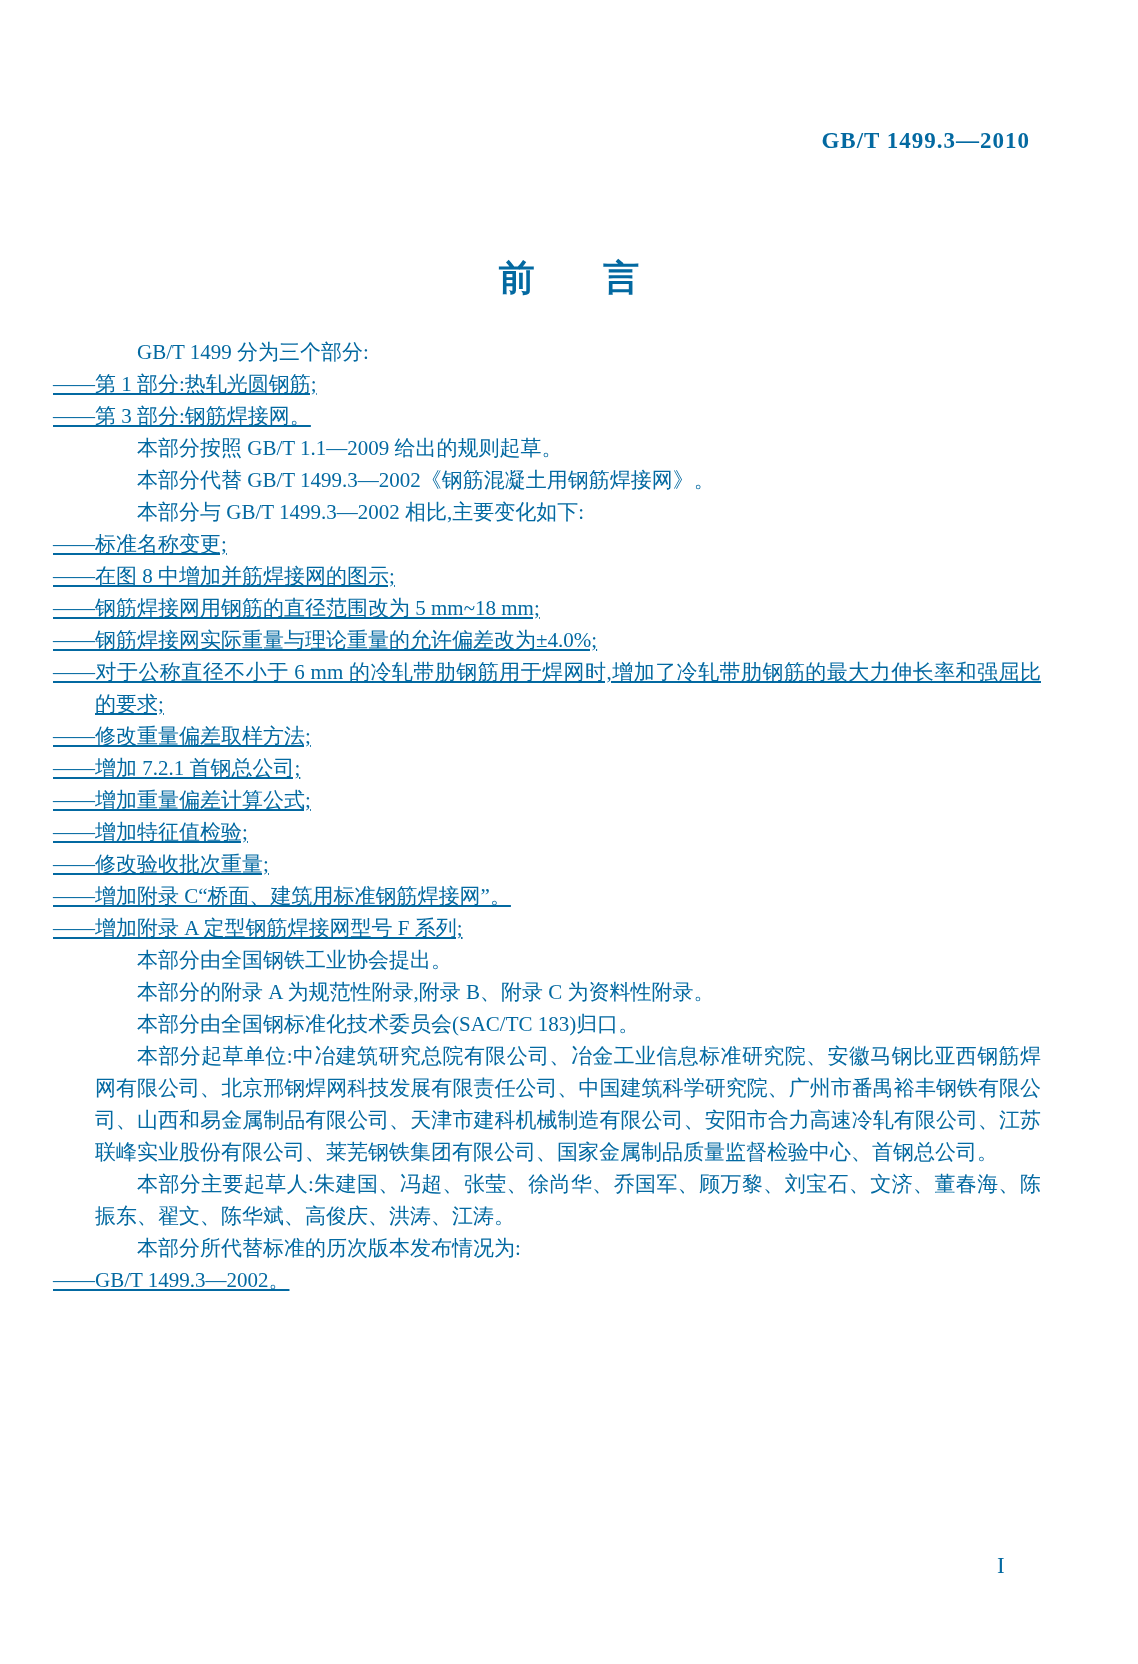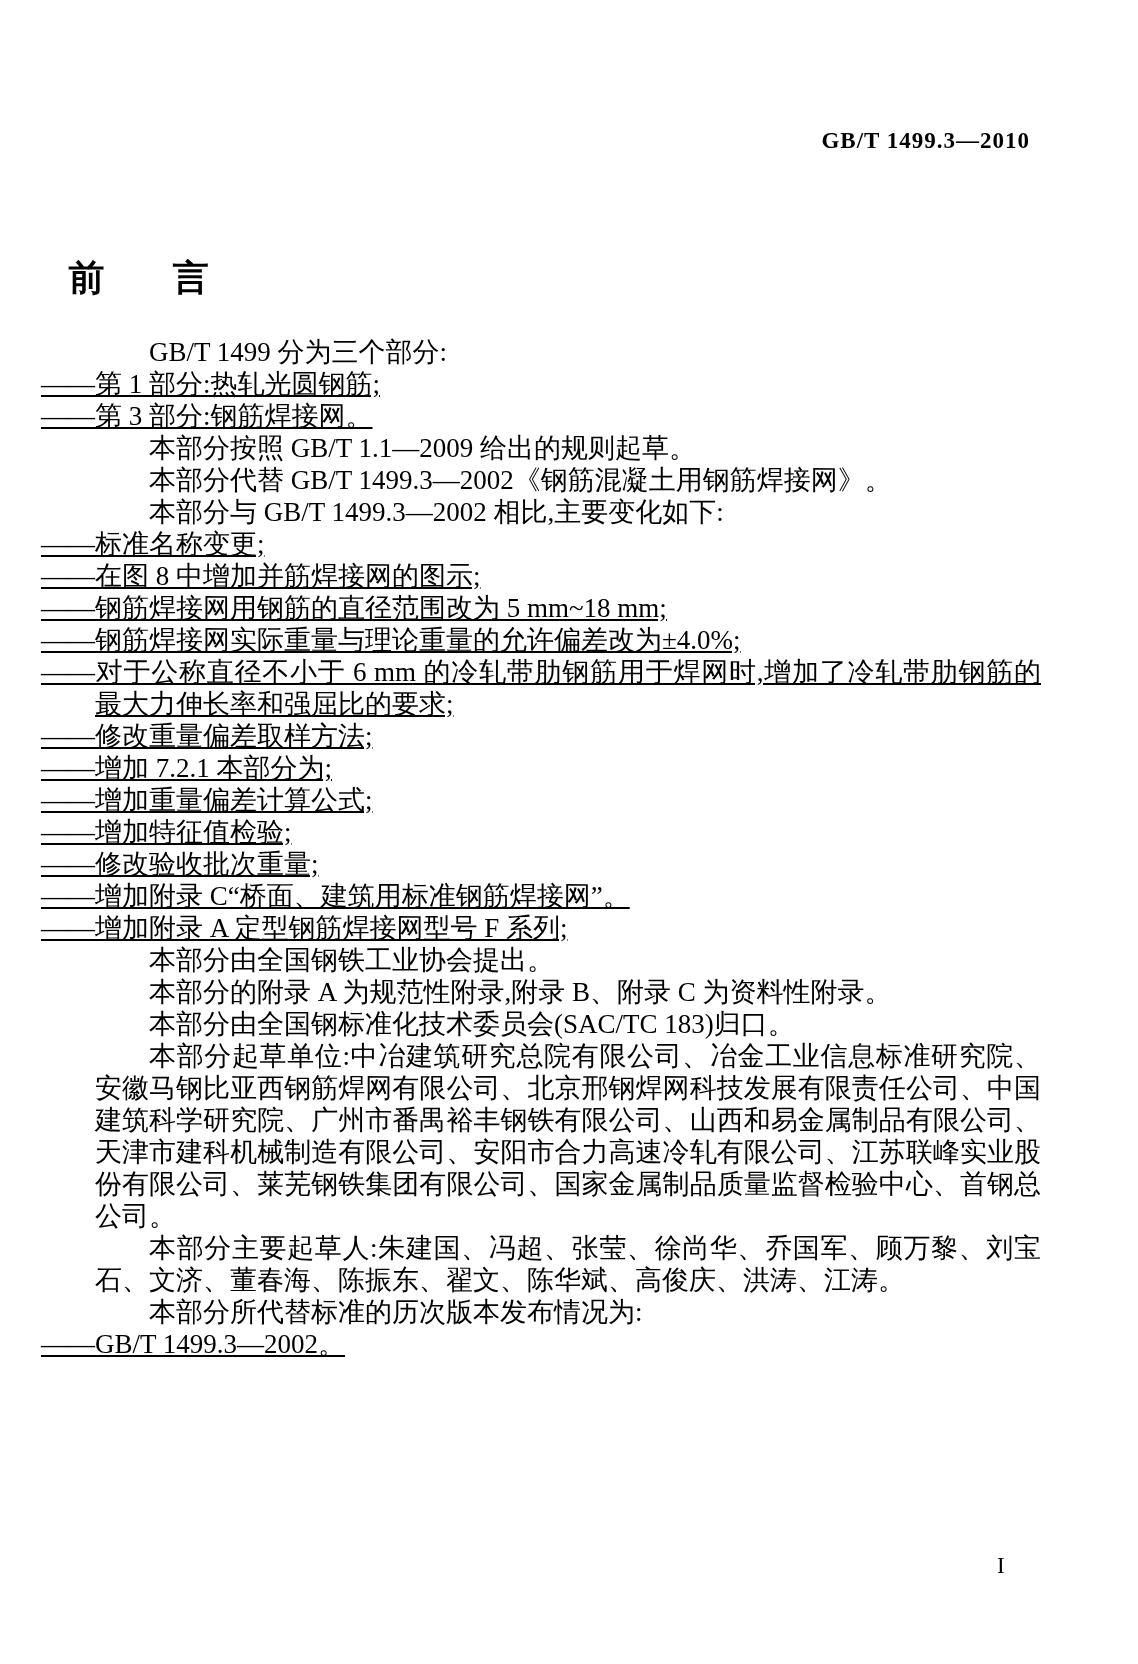--- a/index.html
+++ b/index.html
@@ -6,51 +6,52 @@
     margin: 0;
     padding: 0;
     background: #e8e8e8;
   }
   .page {
     position: relative;
     width: 1138px;
     height: 1664px;
     margin: 0 auto;
     background: #ffffff;
-    color: #000000;
+    color: #0369a1;
     font-family: "Liberation Serif", "DejaVu Serif", serif;
     overflow: hidden;
   }
   .header-code {
     position: absolute;
     top: 128px;
     right: 108px;
     font-size: 23px;
     font-weight: bold;
     letter-spacing: 1px;
     white-space: nowrap;
   }
   .doc-title {
     position: absolute;
     top: 230px;
     left: 0;
     width: 100%;
+    text-align: center;
     font-family: "Liberation Sans", "DejaVu Sans", sans-serif;
     font-size: 36px;
     font-weight: bold;
     letter-spacing: 1.9em;
     text-indent: 1.9em; 
     white-space: nowrap;
   }
   .body-text {
     position: absolute;
     top: 336px;
     left: 95px;
     width: 946px;
-    font-size: 27px;
+    font-size: 21px;
     line-height: 32px;
     text-align: justify;
     text-align-last: left;
   }
   .body-text p {
     margin: 0;
     padding: 0;
   }
   .p-indent {
     text-indent: 2em;
@@ -83,21 +84,21 @@
       <p class="p-dash">——第 3 部分:钢筋焊接网。</p>
       <p class="p-indent">本部分按照 GB/T 1.1—2009 给出的规则起草。</p>
       <p class="p-indent">本部分代替 GB/T 1499.3—2002《钢筋混凝土用钢筋焊接网》。</p>
       <p class="p-indent">本部分与 GB/T 1499.3—2002 相比,主要变化如下:</p>
       <p class="p-dash">——标准名称变更;</p>
       <p class="p-dash">——在图 8 中增加并筋焊接网的图示;</p>
       <p class="p-dash">——钢筋焊接网用钢筋的直径范围改为 5 mm~18 mm;</p>
       <p class="p-dash">——钢筋焊接网实际重量与理论重量的允许偏差改为±4.0%;</p>
       <p class="p-dash">——对于公称直径不小于 6 mm 的冷轧带肋钢筋用于焊网时,增加了冷轧带肋钢筋的最大力伸长率和强屈比的要求;</p>
       <p class="p-dash">——修改重量偏差取样方法;</p>
-      <p class="p-dash">——增加 7.2.1 本部分为;</p>
+      <p class="p-dash">——增加 7.2.1 首钢总公司;</p>
       <p class="p-dash">——增加重量偏差计算公式;</p>
       <p class="p-dash">——增加特征值检验;</p>
       <p class="p-dash">——修改验收批次重量;</p>
       <p class="p-dash">——增加附录 C“桥面、建筑用标准钢筋焊接网”。</p>
       <p class="p-dash">——增加附录 A 定型钢筋焊接网型号 F 系列;</p>
       <p class="p-indent">本部分由全国钢铁工业协会提出。</p>
       <p class="p-indent">本部分的附录 A 为规范性附录,附录 B、附录 C 为资料性附录。</p>
       <p class="p-indent">本部分由全国钢标准化技术委员会(SAC/TC 183)归口。</p>
       <p class="p-indent">本部分起草单位:中冶建筑研究总院有限公司、冶金工业信息标准研究院、安徽马钢比亚西钢筋焊网有限公司、北京邢钢焊网科技发展有限责任公司、中国建筑科学研究院、广州市番禺裕丰钢铁有限公司、山西和易金属制品有限公司、天津市建科机械制造有限公司、安阳市合力高速冷轧有限公司、江苏联峰实业股份有限公司、莱芜钢铁集团有限公司、国家金属制品质量监督检验中心、首钢总公司。</p>
       <p class="p-indent">本部分主要起草人:朱建国、冯超、张莹、徐尚华、乔国军、顾万黎、刘宝石、文济、董春海、陈振东、翟文、陈华斌、高俊庆、洪涛、江涛。</p>

